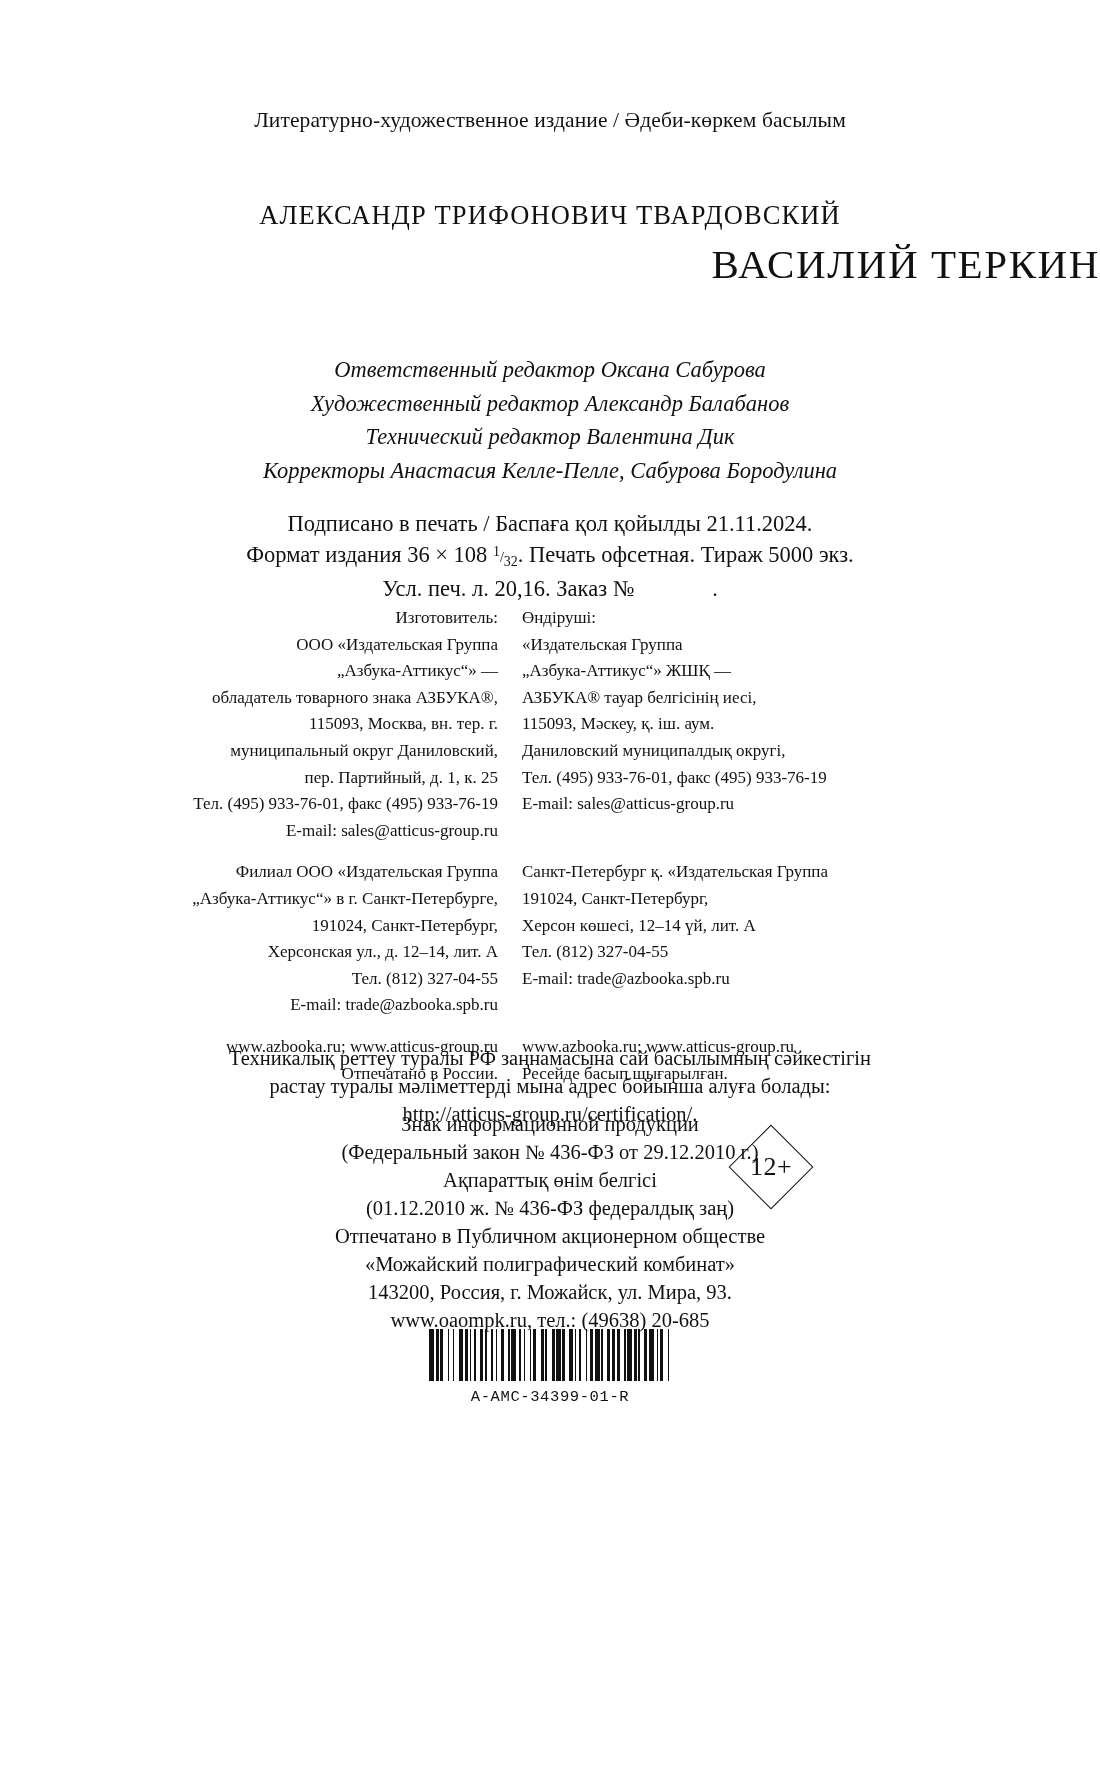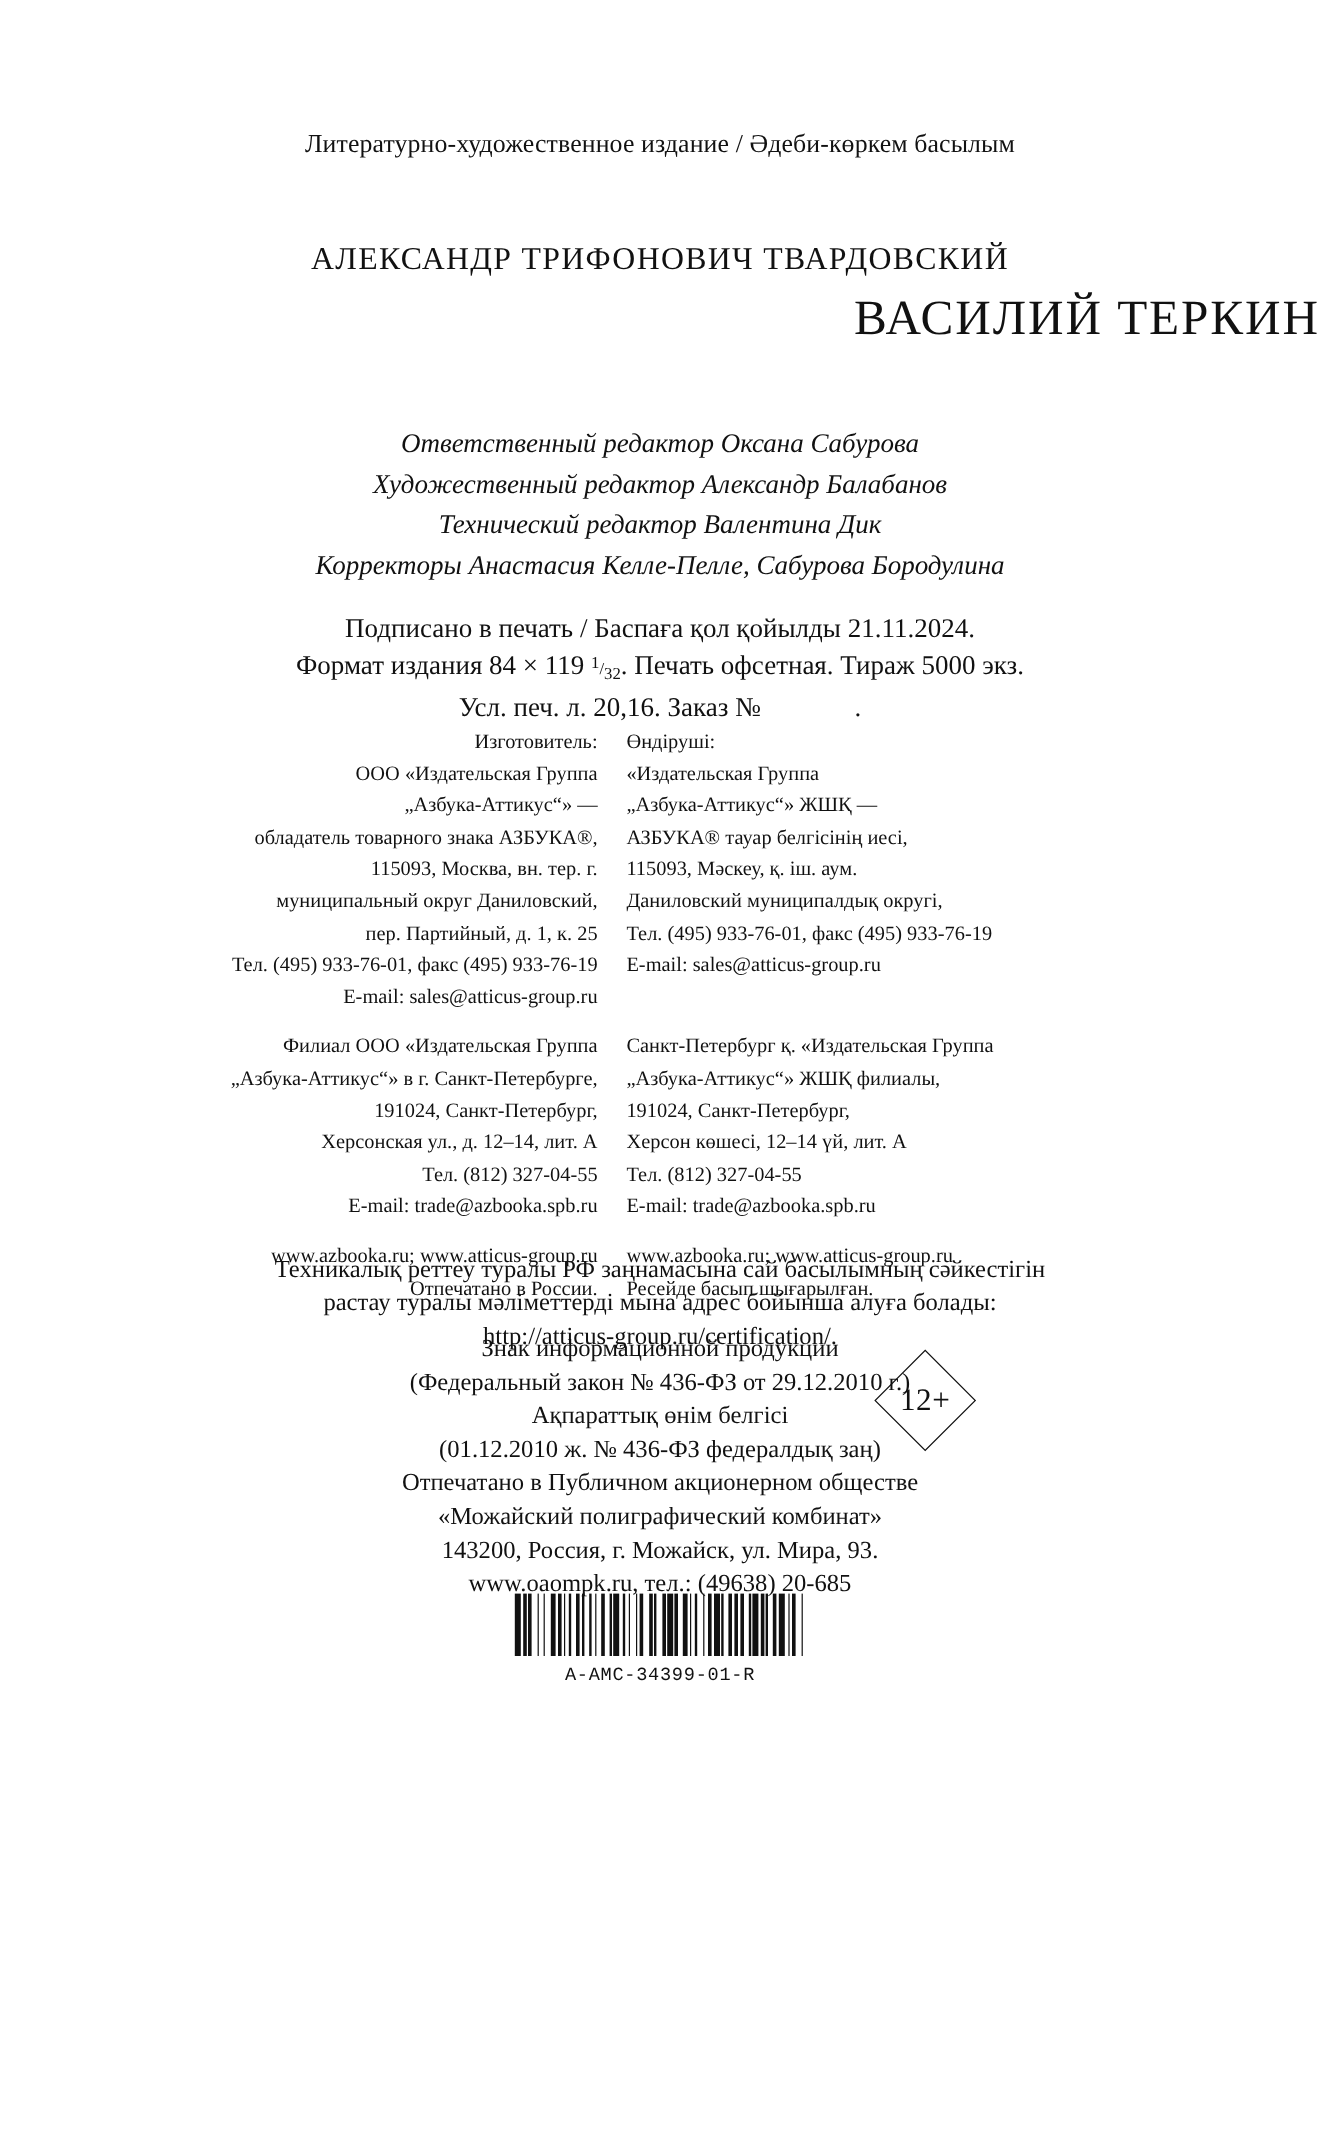--- a/index.html
+++ b/index.html
@@ -182,21 +182,21 @@
 
   <div class="credits center">
     <div>Ответственный редактор Оксана Сабурова</div>
     <div>Художественный редактор Александр Балабанов</div>
     <div>Технический редактор Валентина Дик</div>
     <div>Корректоры Анастасия Келле-Пелле, Сабурова Бородулина</div>
   </div>
 
   <div class="printspec center">
     <div>Подписано в печать / Баспаға қол қойылды 21.11.2024.</div>
-    <div><span>Формат издания 84 × 119 </span><span class="frac"><sup>1</sup>/<sub>32</sub></span><span>. Печать офсетная. Тираж 5000 экз.</span></div>
+    <div><span>Формат издания 36 × 108 </span><span class="frac"><sup>1</sup>/<sub>32</sub></span><span>. Печать офсетная. Тираж 5000 экз.</span></div>
     <div><span>Усл. печ. л. 20,16. Заказ №</span><span class="order-gap"></span><span>.</span></div>
   </div>
 
   <div class="cols">
 
     <div class="row">
       <div class="col-l">
         <div>Изготовитель:</div>
         <div>ООО «Издательская Группа</div>
         <div>„Азбука-Аттикус“» —</div>
@@ -225,21 +225,20 @@
       <div class="col-l">
         <div>Филиал ООО «Издательская Группа</div>
         <div>„Азбука-Аттикус“» в г. Санкт-Петербурге,</div>
         <div>191024, Санкт-Петербург,</div>
         <div>Херсонская ул., д. 12–14, лит. А</div>
         <div>Тел. (812) 327-04-55</div>
         <div>E-mail: trade@azbooka.spb.ru</div>
       </div>
       <div class="col-r">
         <div>Санкт-Петербург қ. «Издательская Группа</div>
-        <div>„Азбука-Аттикус“» ЖШҚ филиалы,</div>
         <div>191024, Санкт-Петербург,</div>
         <div>Херсон көшесі, 12–14 үй, лит. А</div>
         <div>Тел. (812) 327-04-55</div>
         <div>E-mail: trade@azbooka.spb.ru</div>
       </div>
     </div>
 
     <div class="blockgap"></div>
 
     <div class="row">

